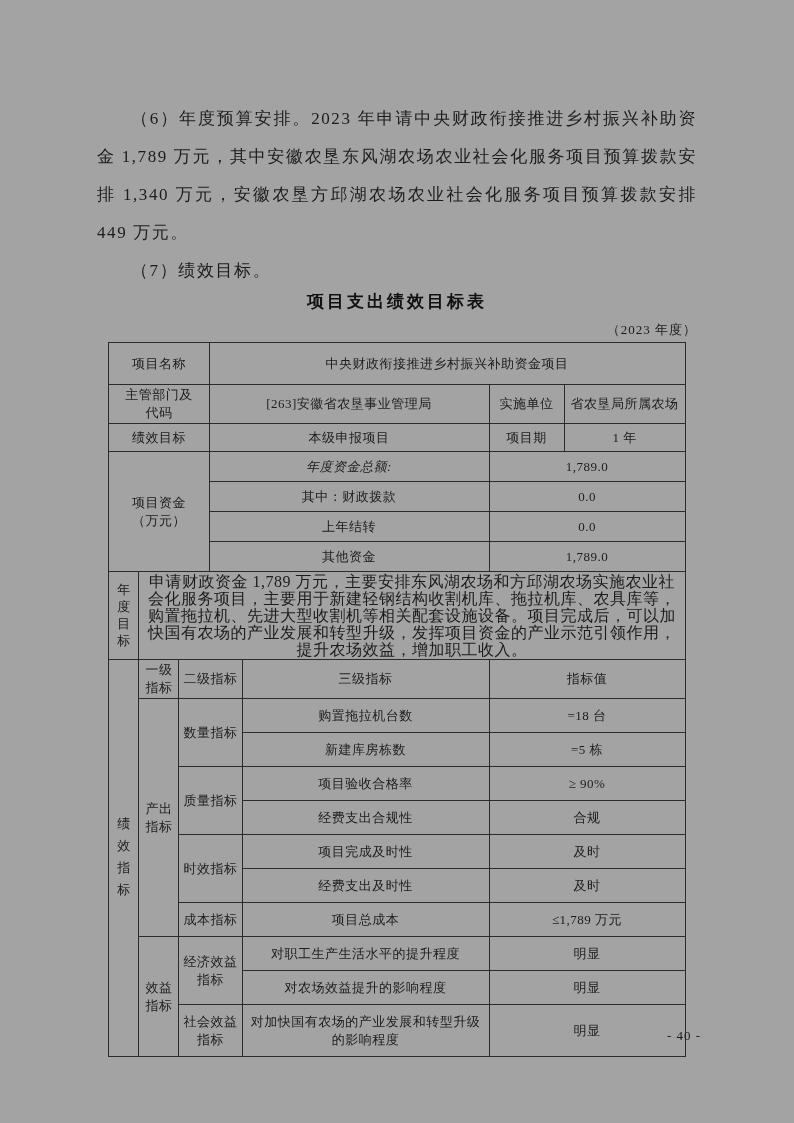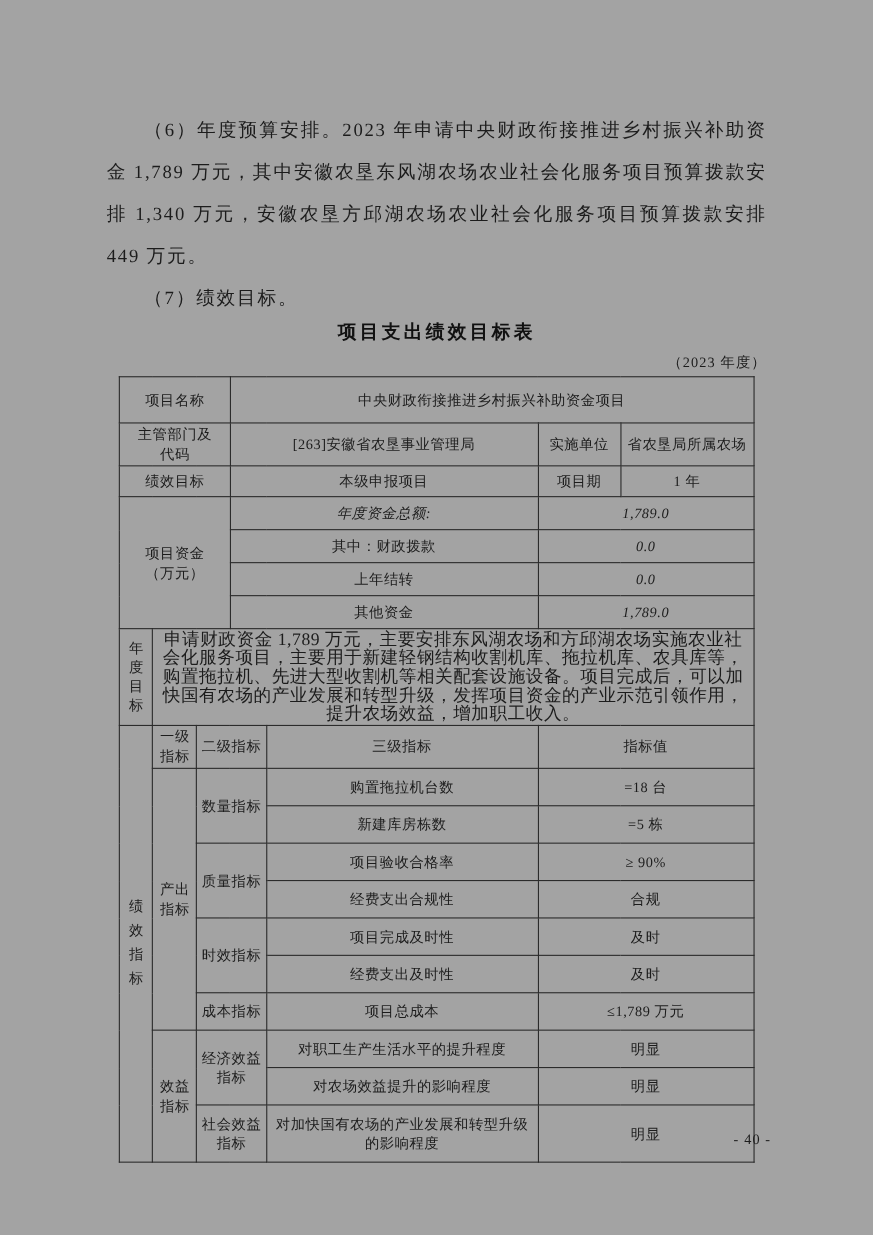--- a/index.html
+++ b/index.html
@@ -42,21 +42,21 @@
     text-align:center; vertical-align:middle;
     padding:1px 3px;
     letter-spacing:0.5px;
     overflow:hidden;
   }
   td.pre { white-space:pre-line;font-family:Liberation Mono, monospace; }
   td.left    { text-align:left; padding-left:9px;margin-left:43px; }
   td.ind-0   { text-align:left; padding-left:12px;font-style:italic; }
   td.ind-1   { text-align:left; padding-left:26px; }
   td.ind-2   { text-align:left; padding-left:72px; }
-  td.num     { text-align:right; padding-right:10px;font-style:italic; }
+  td.num     { text-align:right; padding-right:10px; }
   td.goal-content {
     text-align:justify; text-justify:inter-character;
     padding:4px 8px; line-height:17px; font-size:16px;
     letter-spacing:1.2px; vertical-align:middle;
   }
   td.vlabel { line-height:17px; padding:2px 1px; }
   td.vlabel-tall { line-height:22px; padding:2px 1px; }
   .page-number {
     position:absolute; left:644px; top:1028px; width:80px;
     text-align:center; font-size:13px; letter-spacing:1px;

